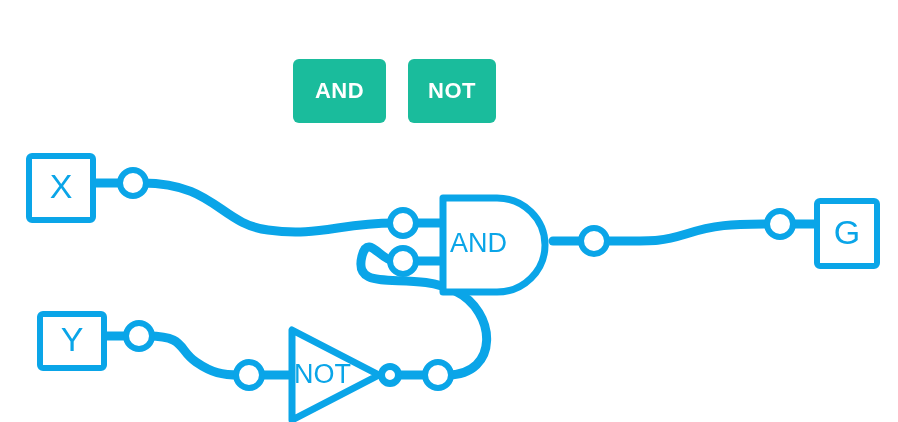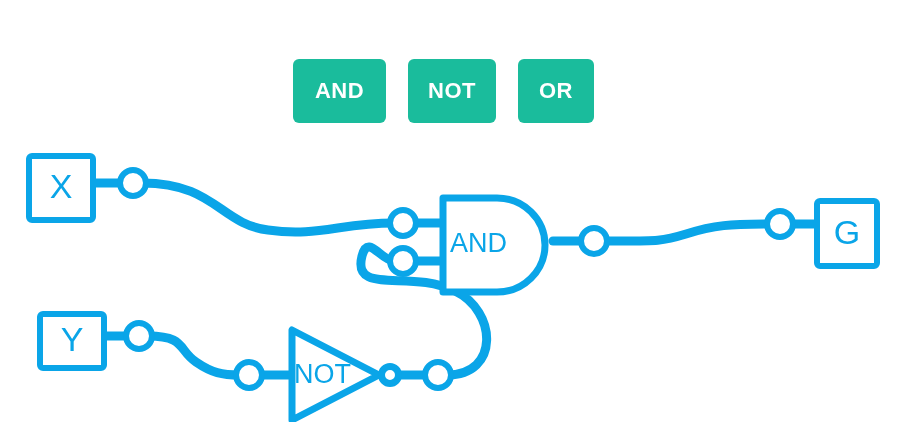--- a/index.html
+++ b/index.html
@@ -75,23 +75,20 @@
 
 <div id="app">
 
   <div id="palette">
     <button class="palette-btn w-and">
       <span>AND</span>
     </button>
     <button class="palette-btn w-not">
       <span>NOT</span>
     </button>
-    <button class="palette-btn w-or">
-      <span>OR</span>
-    </button>
   </div>
 
   <svg id="canvas" viewBox="0 0 898 422">
 
     <g fill="none" stroke="#0aa5e8" stroke-width="9" stroke-linecap="round">
 
       <path d="M 93 155 L 124 155"></path>
 
       <path d="M 142 155 C 215 155 220 196 268 202 C 318 209 340 195 394 195"></path>
 

